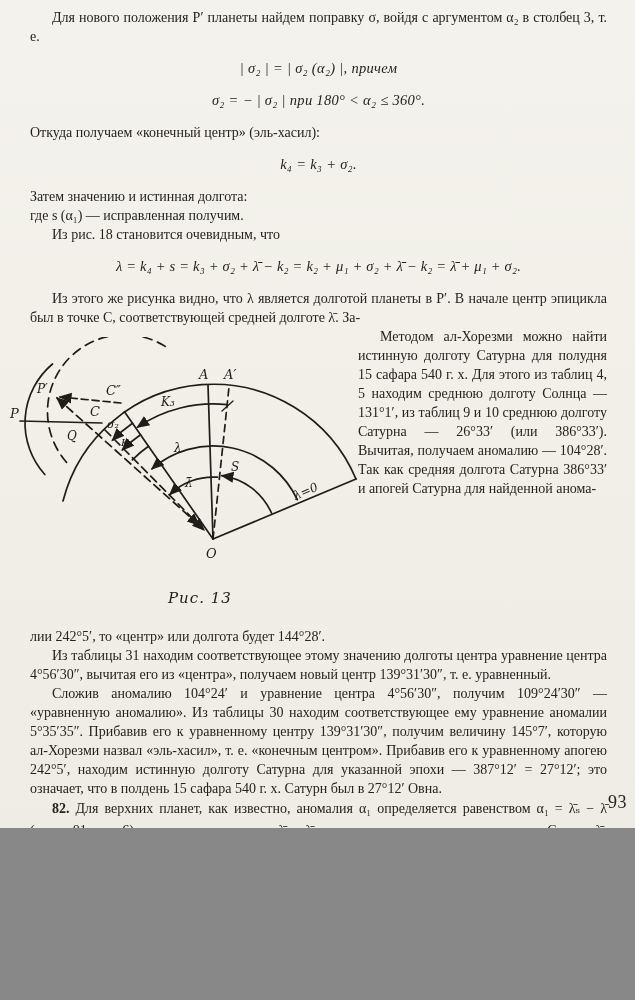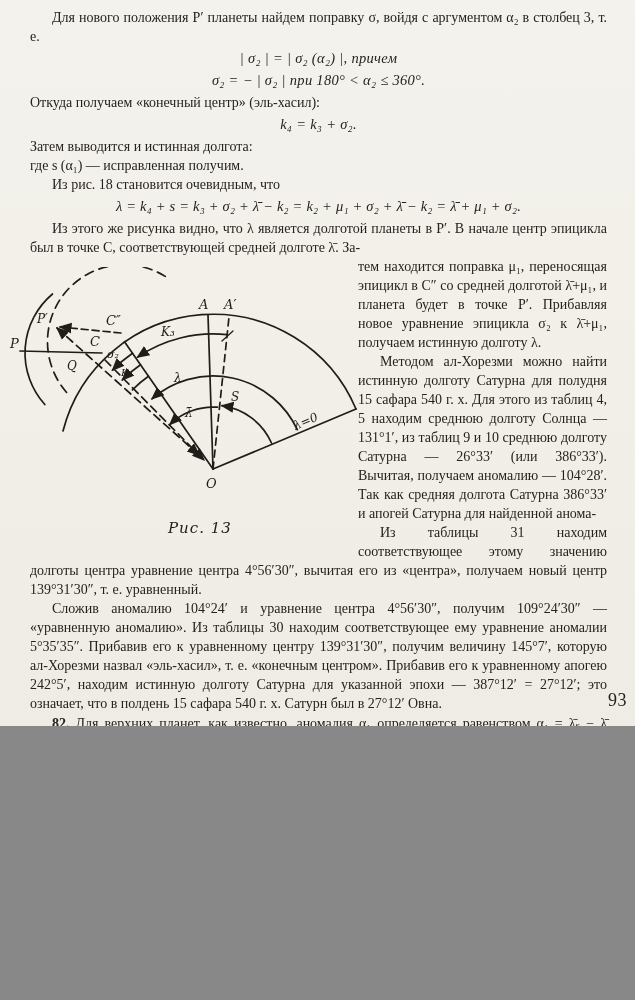--- a/index.html
+++ b/index.html
@@ -1,32 +1,32 @@
 <!DOCTYPE html>
 <html><head>
 <meta charset="utf-8">
 <style>
   html,body { margin:0; padding:0; background:#888; }
   .page {
     position:relative;
-    width:635px; height:726px;
+    width:635px; height:828px;
     margin:0 auto;
     background:linear-gradient(180deg,#f4f2ec 0%,#f1efe8 55%,#eeece4 100%);
     color:#26231f;
     font-family:"Liberation Serif","DejaVu Serif",serif;
     font-size:14px; line-height:19px;
     padding:8px 28px 0 30px;
     box-sizing:border-box;
     overflow:hidden;
   }
   p { margin:0; text-align:justify; }
   .indent { text-indent:22px; }
   .formula {
     text-align:center; font-style:italic;
-    font-size:14.5px; margin:3px 0; letter-spacing:.3px;
+    font-size:14.5px; margin:13px 0; letter-spacing:.3px;
     text-indent:0;
   }
   .formula.wide { letter-spacing:.2px;font-family:Liberation Serif, serif; }
   .fig-wrap {
     float:left; width:322px; height:290px;
     margin:10px 6px 0 0; position:relative;
   }
   .fig-wrap svg { position:absolute; left:-22px; top:0; }
   .clearline { clear:both; }
   .sec-num { font-weight:bold; }
@@ -47,21 +47,21 @@
 <div class="page">
 
   <p class="indent">Для нового положения P′ планеты найдем поправку σ, войдя с аргументом α₂ в столбец 3, т. е.</p>
 
   <p class="formula">| σ₂ | = | σ₂ (α₂) |, причем</p>
   <p class="formula">σ₂ = − | σ₂ |  при  180° &lt; α₂ ≤ 360°.</p>
 
   <p>Откуда получаем «конечный центр» (эль-хасил):</p>
   <p class="formula">k₄ = k₃ + σ₂.</p>
 
-  <p>Затем выводится и истинная долгота:</p>
+  <p>Затем значению и истинная долгота:</p>
 
   <p>где  s (α₁) — исправленная  получим.</p>
   <p class="indent">Из  рис.  18  становится  очевидным,  что</p>
 
   <p class="formula wide">λ = k₄ + s = k₃ + σ₂ + λ̄ − k₂ = k₂ + μ₁ + σ₂ + λ̄ − k₂ = λ̄ + μ₁ + σ₂.</p>
 
   <p class="indent">Из этого же рисунка видно, что λ является долготой планеты в P′. В начале центр эпицикла был в точке C, соответствующей средней долготе λ̄. За-</p>
 
   <div class="fig-wrap">
     <svg width="350" height="290" viewBox="0 0 350 290">
@@ -110,22 +110,22 @@
       <text x="99" y="91" font-size="11">σ₂</text>
       <text x="113" y="109" font-size="10">K₄</text>
       <text x="166" y="115" font-size="12">λ</text>
       <text x="177" y="150" font-size="12">λ̄</text>
       <text x="223" y="134" font-size="12">S</text>
       <text x="284" y="158" font-size="12" transform="rotate(-23 298 152)">λ=0</text>
       <text class="cap" x="160" y="266">Рис. 13</text>
     </svg>
   </div>
 
-  <p>тем находится поправка μ₁, переносящая эпицикл в C″ со средней долготой λ̄+μ₁, и планета будет в точке P′. Прибавляя новое уравнение эпицикла σ₂ к λ̄+μ₁, получаем истинную долготу λ.</p>
   <p class="indent">Методом ал-Хорезми можно найти истинную долготу Сатурна для полудня 15 сафара 540 г. х. Для этого из таблиц 4, 5 находим среднюю долготу Солнца — 131°1′, из таблиц 9 и 10 среднюю долготу Сатурна — 26°33′ (или 386°33′). Вычитая, получаем аномалию — 104°28′. Так как средняя долгота Сатурна 386°33′ и апогей Сатурна для найденной анома-</p>
 
+  <p class="clearline">лии 242°5′, то «центр» или долгота будет 144°28′.</p>
   <p class="indent">Из таблицы 31 находим соответствующее этому значению долготы центра уравнение центра 4°56′30″, вычитая его из «центра», получаем новый центр 139°31′30″, т. е. уравненный.</p>
   <p class="indent">Сложив аномалию 104°24′ и уравнение центра 4°56′30″, получим 109°24′30″ — «уравненную аномалию». Из таблицы 30 находим соответствующее ему уравнение аномалии 5°35′35″. Прибавив его к уравненному центру 139°31′30″, получим величину 145°7′, которую ал-Хорезми назвал «эль-хасил», т. е. «конечным центром». Прибавив его к уравненному апогею 242°5′, находим истинную долготу Сатурна для указанной эпохи — 387°12′ = 27°12′; это означает, что в полдень 15 сафара 540 г. х. Сатурн был в 27°12′ Овна.</p>
 
   <p class="indent tall"><span class="sec-num">82.</span><span> Для верхних планет, как известно, аномалия α₁ определяется равенством α₁ = λ̄ₛ − λ̄ (прим. 81, рис. 6), но для нижних планет λ̄ₛ = λ̄, и аномалия α₁ не зависит от среднего Солнца λ̄ₛ (рис. 14). Для данного момента находятся λ̄ но α₁ из таблиц 4—5 и 15—18 соответственно для арабских 30-летних циклов, простых годов, месяцев, дней и т. д. Согласно изложенному в главе 10, из столбцов 1—5 таблиц 45—56 находят: из столбца 2s = λₐ − ½α₁ и центр k₂ = λ̄ − S; из столбца 4 μ₁ (k₂) и центр k₃ = k₂ + μ₁ и по нему аномалию</span></p>
 
   <div class="pagenum">93</div>
 </div>
 
 </body></html>

